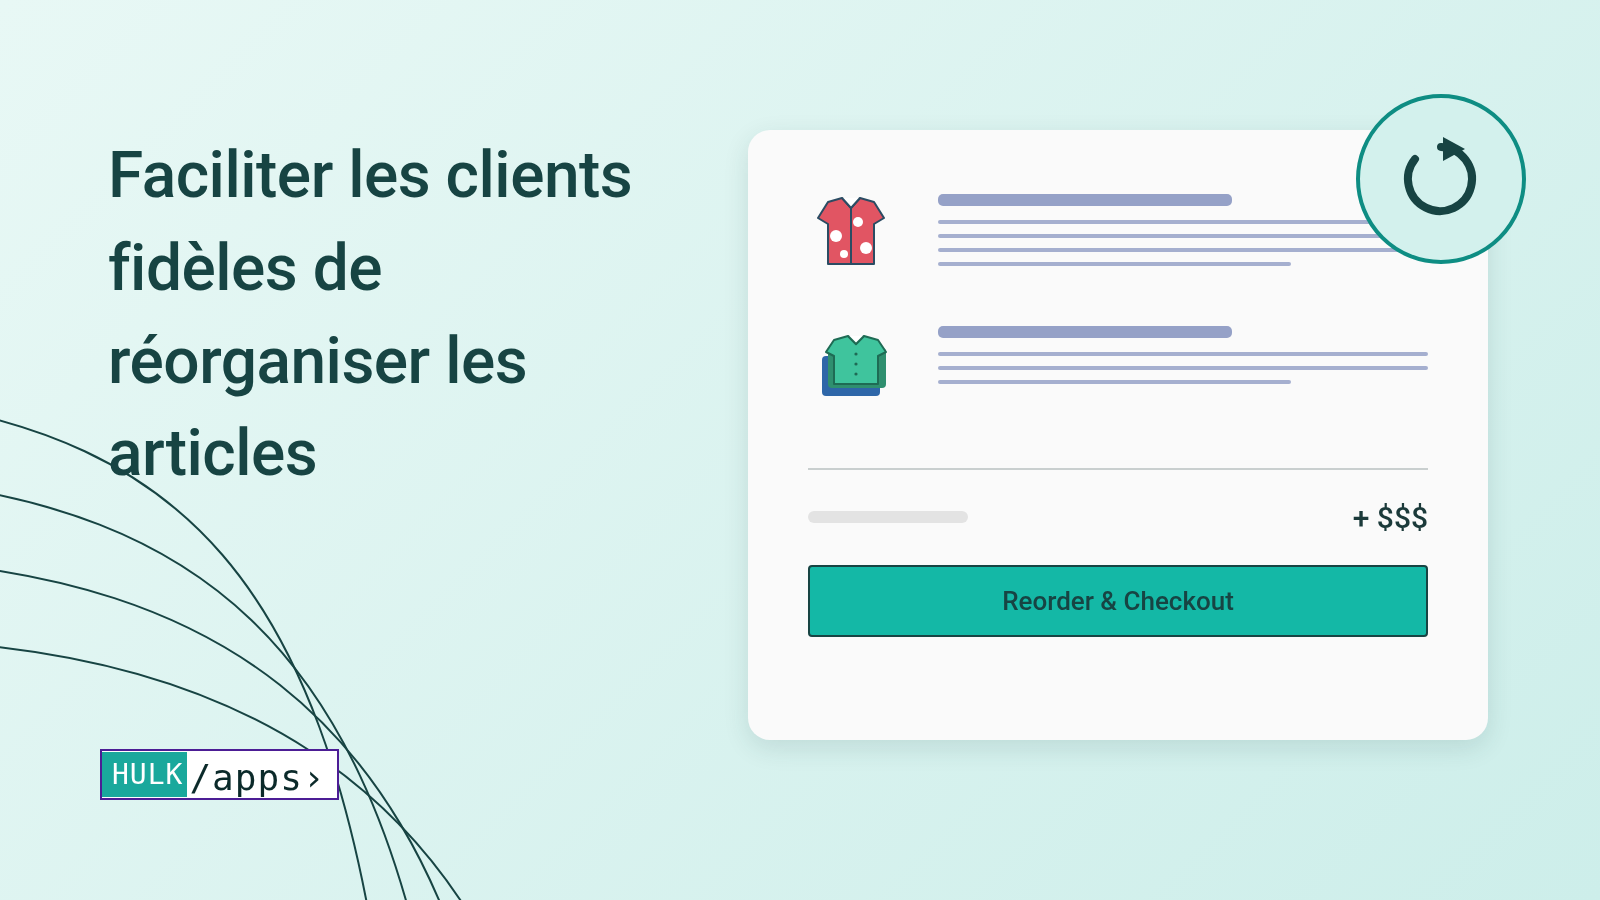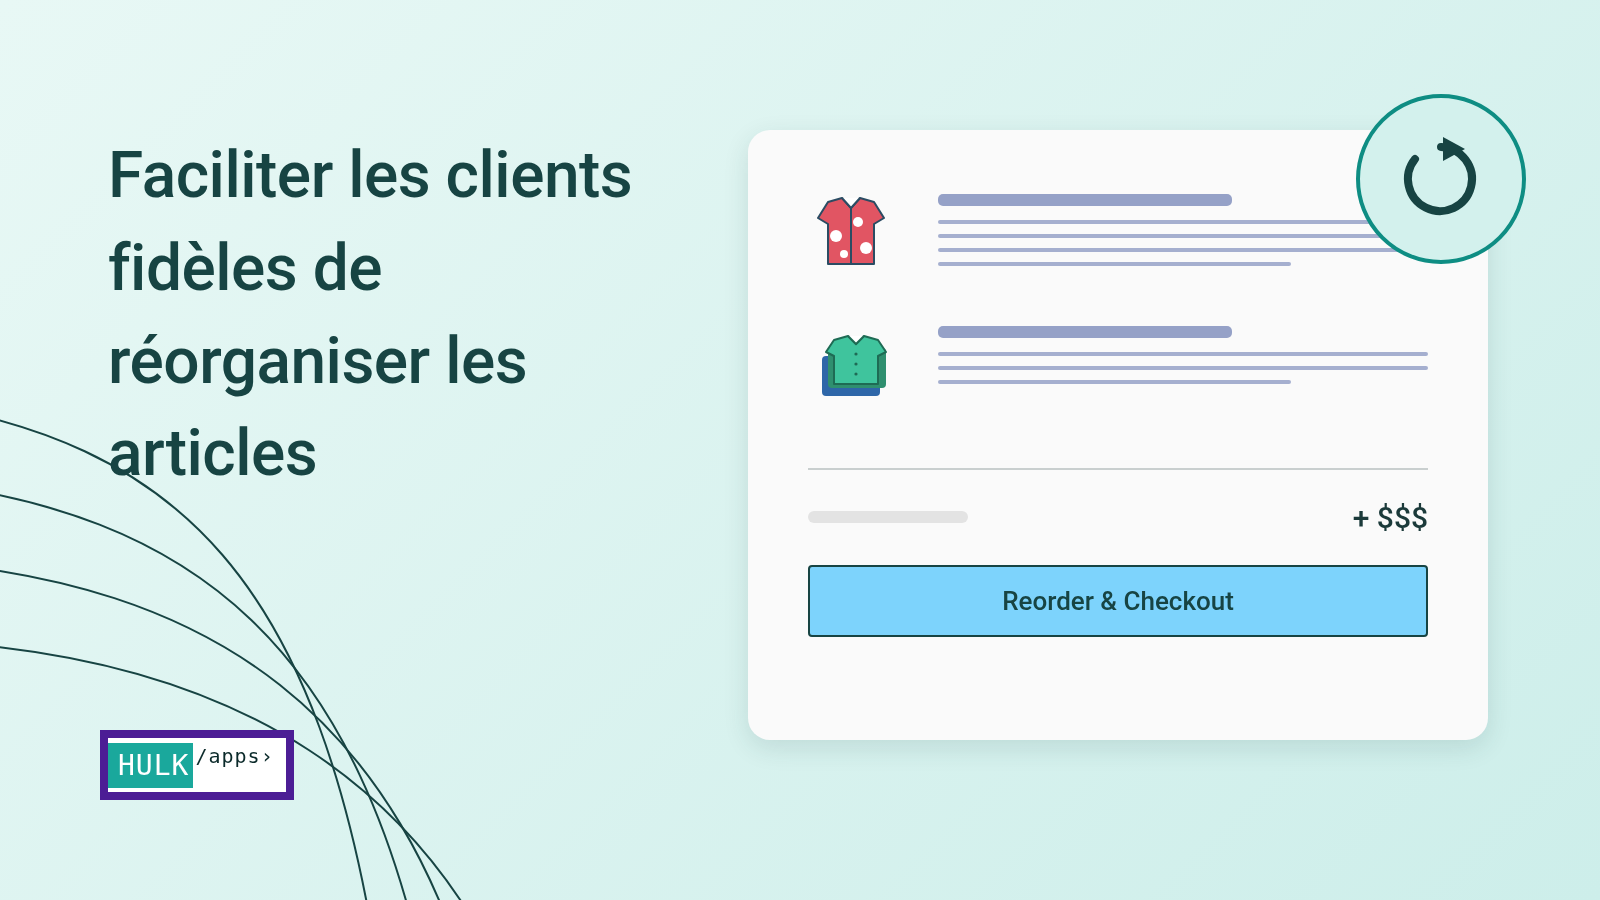--- a/index.html
+++ b/index.html
@@ -13,25 +13,25 @@
   .waves{position:absolute;left:-40px;bottom:-80px;width:780px;height:620px;pointer-events:none}
   
   .headline{
     position:absolute;left:108px;top:130px;width:560px;
     font-size:64px;line-height:1.45;font-weight:500;color:#174443;
     letter-spacing:-0.5px;
   }
   
   .logo{
     position:absolute;left:100px;bottom:100px;
-    border:8px solid #4c1d95;background:#fff;
+    border:2px solid #4c1d95;background:#fff;
     display:flex;align-items:center;font-family:monospace;
   }
   .logo .block{background:#1aa89c;color:#fff;padding:6px 4px 6px 10px;font-size:28px;font-weight:400;letter-spacing:1px}
-  .logo .rest{padding:6px 12px 24px 2px;color:#0b2a2a;font-size:20px;letter-spacing:1px;font-weight:400}
+  .logo .rest{padding:6px 12px 0 2px;color:#0b2a2a;font-size:36px;letter-spacing:1px;font-weight:400}
 
   
   .card{
     position:absolute;right:112px;top:130px;width:740px;height:610px;
     background:#fafafa;border-radius:22px;
     box-shadow:0 8px 26px rgba(20,60,60,.12);
     padding:58px 60px 46px 60px;
     display:flex;flex-direction:column;
   }
   .item{display:flex;gap:44px;margin-bottom:44px;align-items:flex-start}
@@ -39,21 +39,21 @@
   .lines{flex:1;padding-top:6px}
   .lines .bold{height:12px;background:#95a1c7;border-radius:5px;width:60%;margin-bottom:14px}
   .lines .thin{height:4px;background:#95a1c7;border-radius:3px;width:100%;margin-bottom:10px;opacity:.85}
   .lines .thin.short{width:72%}
 
   .divider{height:1.5px;background:#c9cfcf;margin-top:18px}
   .totals{display:flex;justify-content:space-between;align-items:center;margin-top:30px;margin-bottom:30px}
   .totals .ph{height:12px;width:160px;background:#e3e3e3;border-radius:6px}
   .totals .amt{font-size:30px;color:#1b3a3a;font-weight:500}
   .cta{
-    height:72px;border:2.5px solid #174443;background:#7dd3fc;
+    height:72px;border:2.5px solid #174443;background:#14b8a6;
     display:flex;align-items:center;justify-content:center;
     font-size:26px;color:#174443;font-weight:500;border-radius:4px;
     cursor:pointer;
   }
   
   .reload{
     position:absolute;right:74px;top:94px;width:170px;height:170px;
     border-radius:50%;background:#d3f1ed;border:4px solid #0e8d83;
     display:flex;align-items:center;justify-content:center;
   }

